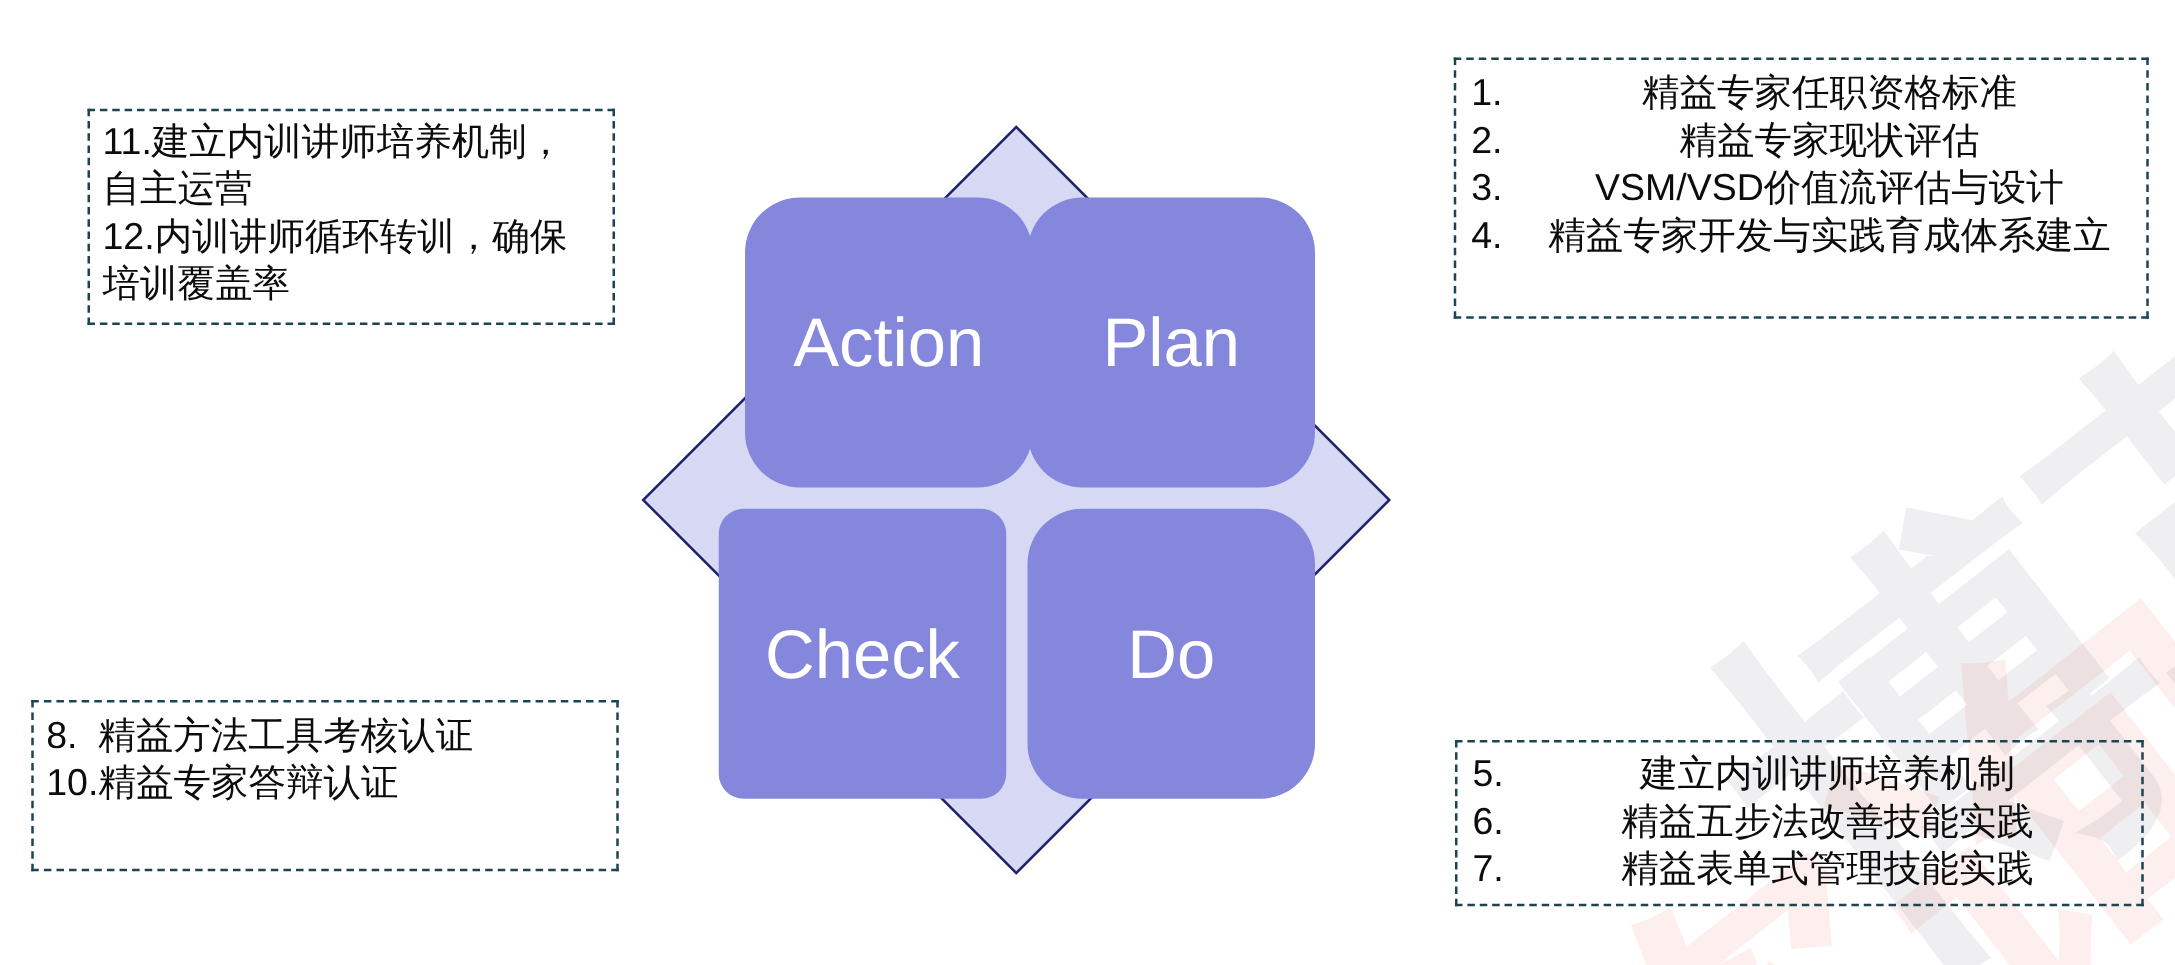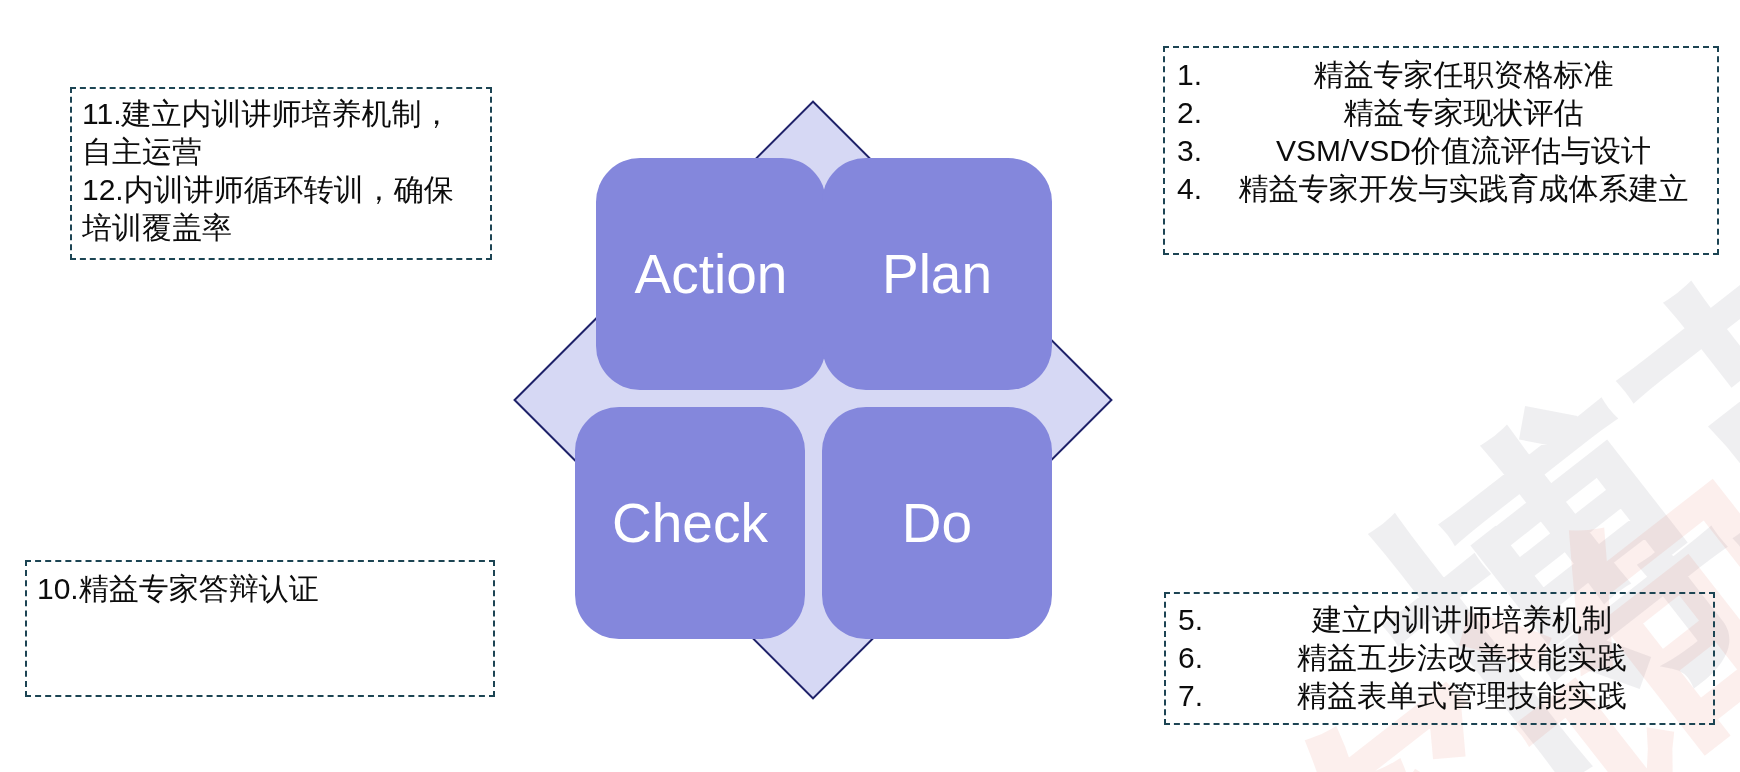--- a/index.html
+++ b/index.html
@@ -30,21 +30,21 @@
     transform:rotate(45deg);z-index:1;box-sizing:border-box;
   }
   .quad{
     position:absolute;width:230px;height:232px;
     background:#8487dc;border-radius:44px;
     display:flex;align-items:center;justify-content:center;
     color:#ffffff;font-size:55px;z-index:2;
   }
   .quad-action{left:575px;top:158px;margin-left:21px;}
   .quad-plan  {left:822px;top:158px;}
-  .quad-check {left:575px;top:407px;}
+  .quad-check {left:575px;top:407px;border-radius:20px;}
   .quad-do    {left:822px;top:407px;}
   
   .dash-box{
     position:absolute;box-sizing:border-box;
     border:2px dashed #1c4453;
     font-size:30px;line-height:38px;color:#0c0c0c;
     z-index:3;background:transparent;
   }
   .box-action{left:70px;  top:87px;  width:422px;height:173px;padding:6px 10px;}
   .box-plan  {left:1163px;top:46px;  width:556px;height:209px;padding:8px 12px;}
@@ -96,20 +96,21 @@
     <span class="num">3.</span>
     <span class="txt">VSM/VSD价值流评估与设计</span>
   </div>
   <div class="li li-hang">
     <span class="num">4.</span>
     <span class="txt">精益专家开发与实践育成体系建立</span>
   </div>
 </div>
 
 <div class="dash-box box-check">
+  <div class="li">8.  精益方法工具考核认证</div>
   <div class="li">10.精益专家答辩认证</div>
 </div>
 
 <div class="dash-box box-do">
   <div class="li li-hang">
     <span class="num">5.</span>
     <span class="txt">建立内训讲师培养机制</span>
   </div>
   <div class="li li-hang">
     <span class="num">6.</span>

